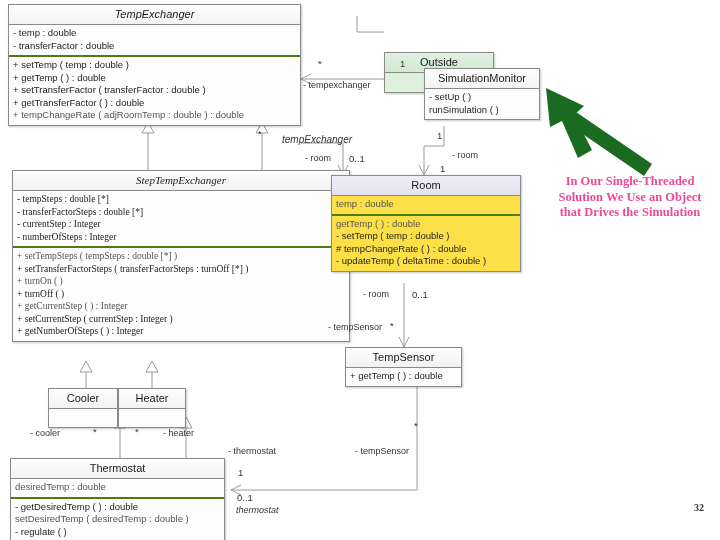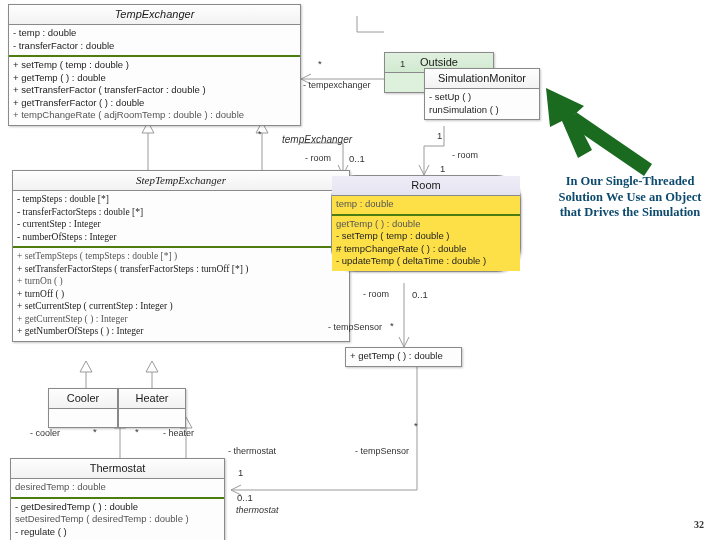--- a/index.html
+++ b/index.html
@@ -76,21 +76,21 @@
   
   #green-arrow { position: absolute; pointer-events: none; }
 
   
   #callout {
     position: absolute;
     font-family: "Liberation Serif", serif;
     font-weight: bold;
     font-size: 12.5px;
     line-height: 15.5px;
-    color: #0c4a6e;
+    color: #ec4899;
     text-align: center;
     white-space: pre-line;
   }
 
   #page-number {
     position: absolute;
     font-family: "Liberation Serif", serif;
     font-size: 10px;
     color: #333;
   }
@@ -176,40 +176,41 @@
       <div class="cls-row">- tempSteps : double [*]</div>
       <div class="cls-row">- transferFactorSteps : double [*]</div>
       <div class="cls-row">- currentStep : Integer</div>
       <div class="cls-row">- numberOfSteps : Integer</div>
     </div>
     <div class="cls-compartment">
       <div class="cls-row dim">+ setTempSteps ( tempSteps : double [*] )</div>
       <div class="cls-row">+ setTransferFactorSteps ( transferFactorSteps : turnOff [*] )</div>
       <div class="cls-row dim">+ turnOn ( )</div>
       <div class="cls-row">+ turnOff ( )</div>
+      <div class="cls-row dim">+ getCurrentStep ( ) : Integer</div>
       <div class="cls-row">+ setCurrentStep ( currentStep : Integer )</div>
-      <div class="cls-row dim">+ getCurrentStep ( ) : Integer</div>
       <div class="cls-row">+ getNumberOfSteps ( ) : Integer</div>
     </div>
   </div>
 
-  <div class="uml-class lav" style="left:331px;top:175px;width:190px;border-radius:24px;">
+  <div class="uml-class lav" style="left:331px;top:175px;width:190px;">
     <div class="cls-name">Room</div>
     <div class="cls-compartment">
       <div class="cls-row dim">  temp : double</div>
     </div>
     <div class="cls-compartment">
       <div class="cls-row dim">  getTemp ( ) : double</div>
       <div class="cls-row">- setTemp ( temp : double )</div>
       <div class="cls-row"># tempChangeRate ( ) : double</div>
       <div class="cls-row">- updateTemp ( deltaTime : double )</div>
     </div>
   </div>
 
   <div class="uml-class" style="left:345px;top:347px;width:117px;">
+    <div class="cls-name">TempSensor</div>
     <div class="cls-compartment">
       <div class="cls-row">+ getTemp ( ) : double</div>
     </div>
   </div>
 
   <div class="uml-class" style="left:48px;top:388px;width:70px;">
     <div class="cls-name">Cooler</div>
     <div class="cls-compartment" style="height:18px;"></div>
   </div>
 
@@ -266,15 +267,15 @@
     <g fill="#1a6b1f">
       <polygon points="6,16 44,34 34,43 52,78 38,86 22,49 10,55"></polygon>
       <polygon points="36,40 112,92 104,104 28,52"></polygon>
     </g>
   </svg>
 
   <div id="callout" style="left:546px;top:174px;width:168px;">In Our Single-Threaded
 Solution We Use an Object
 that Drives the Simulation</div>
 
-  <div id="page-number" style="left:694px;top:519px;font-weight:bold;">32</div>
+  <div id="page-number" style="left:694px;top:502px;font-weight:bold;">32</div>
 
 </div>
 
 </body></html>

